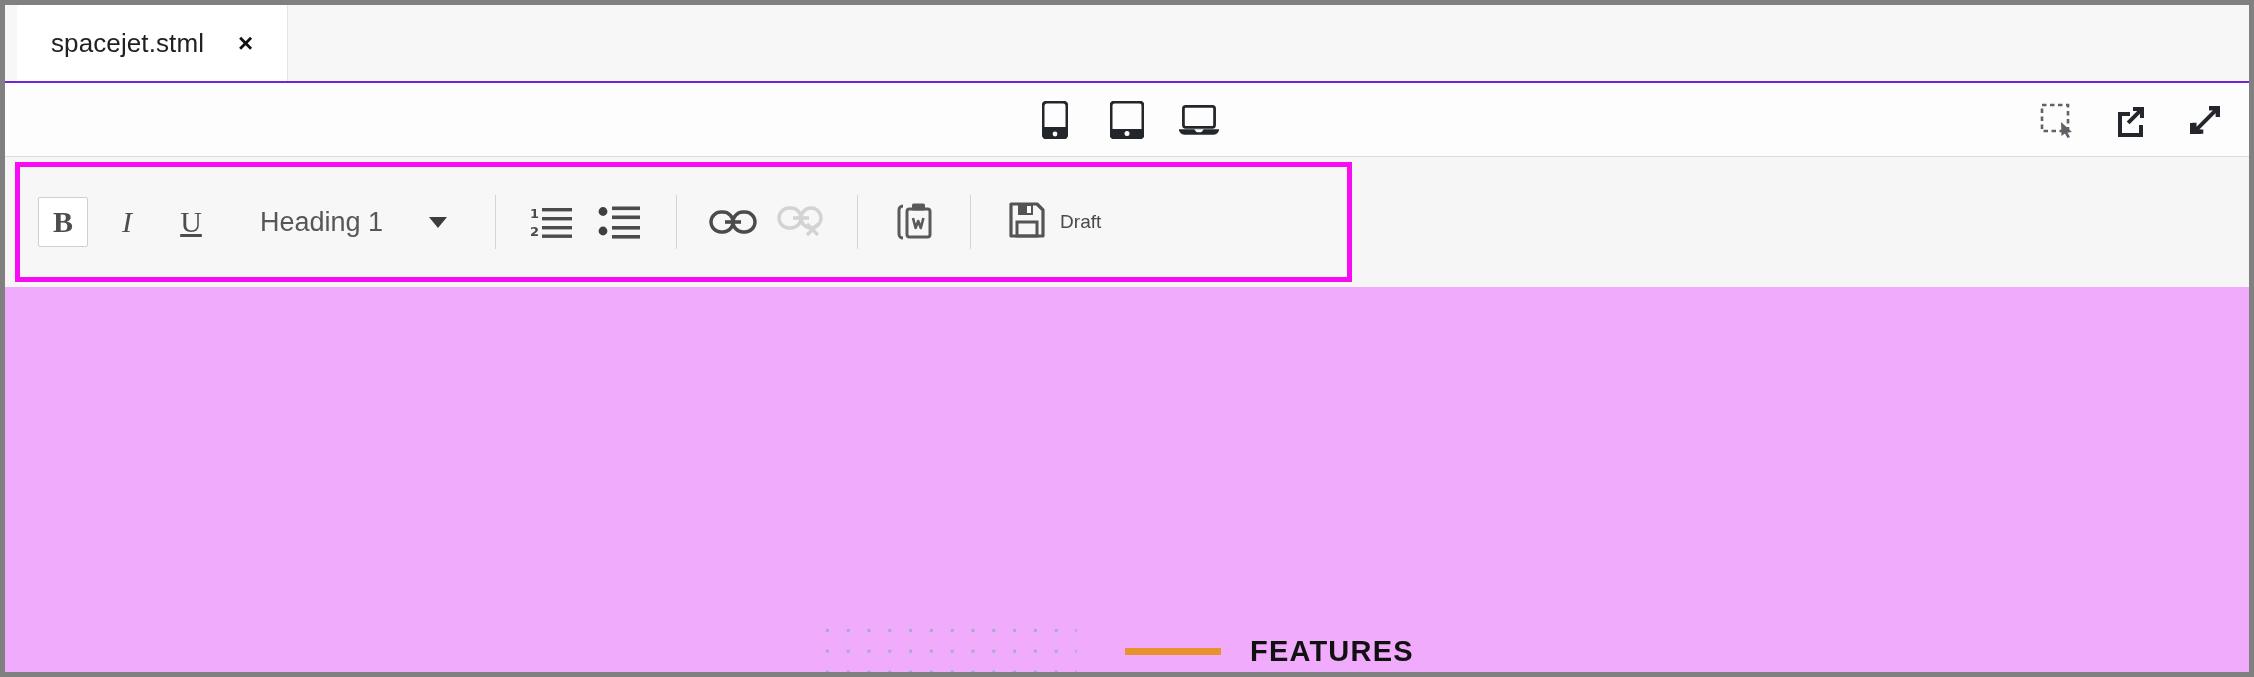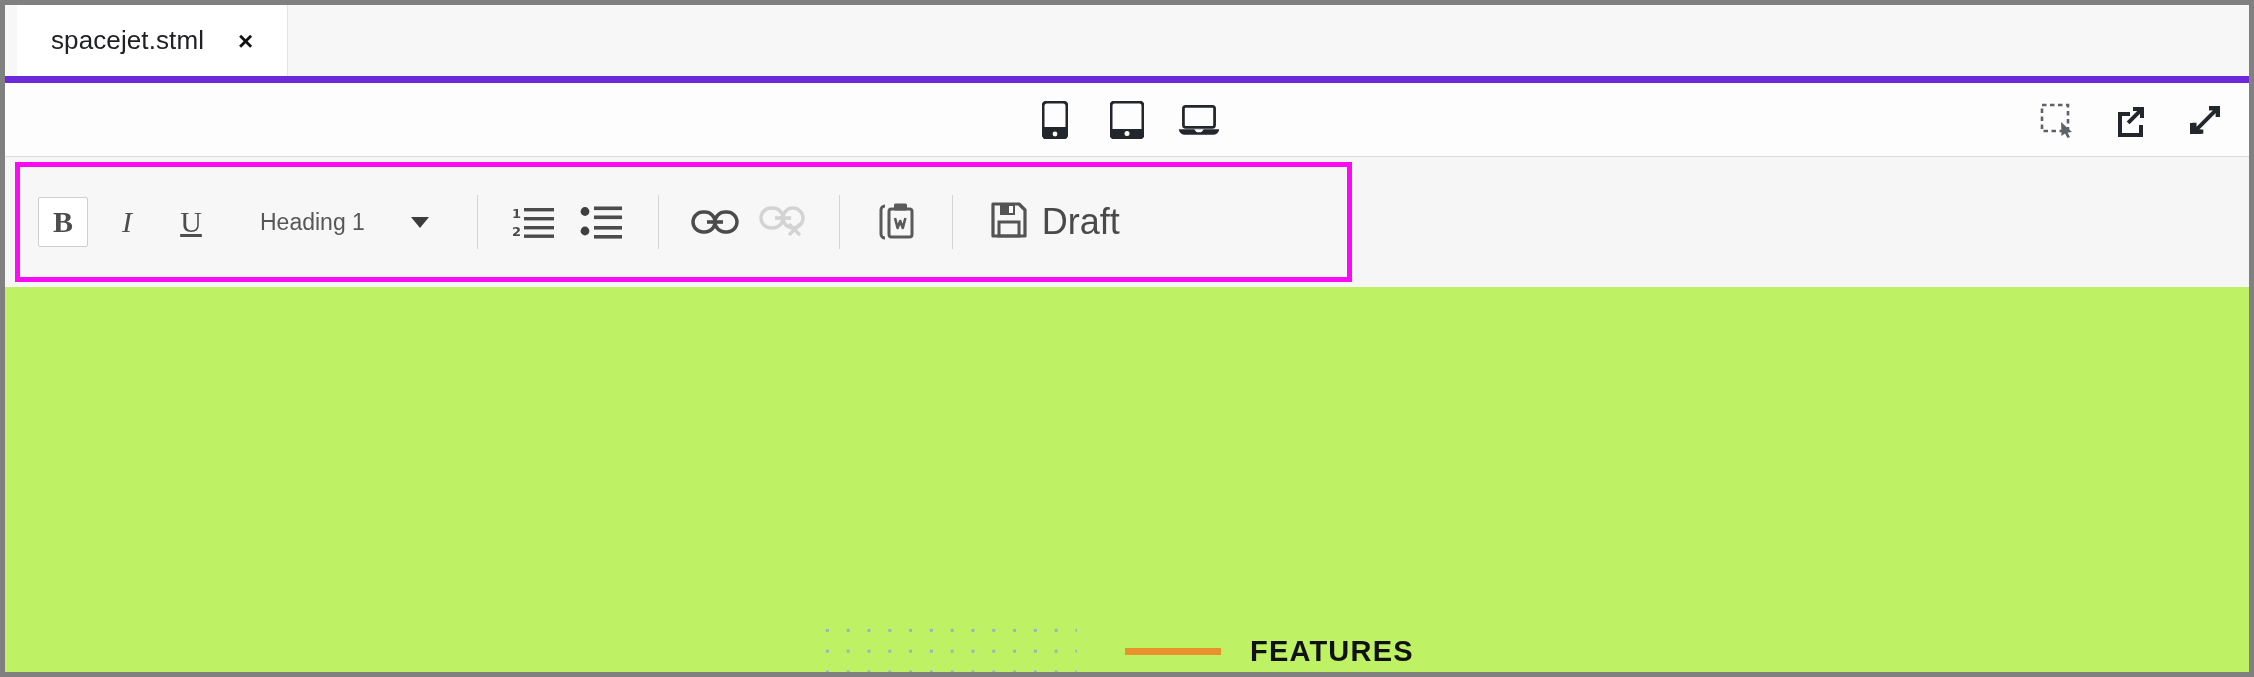--- a/index.html
+++ b/index.html
@@ -20,21 +20,21 @@
     background: #ffffff;
     display: flex;
     flex-direction: column;
   }
 
   
   #tab-strip {
     height: 78px;
     min-height: 78px;
     background: #f7f7f7;
-    border-bottom: 7px solid #6d28d9;
+    border-bottom: 2px solid #6d28d9;
     display: flex;
     align-items: stretch;
     padding-left: 12px;
   }
   .browser-tab {
     background: #ffffff;
     display: flex;
     align-items: center;
     gap: 34px;
     padding: 0 34px 0 34px;
@@ -129,21 +129,21 @@
 
   .style-select {
     display: flex;
     align-items: center;
     gap: 46px;
     margin-left: 30px;
     margin-right: 26px;
     cursor: pointer;
   }
   .style-select-label {
-    font-size: 23px;
+    font-size: 27px;
     color: #575757;
     font-family: "Liberation Sans", sans-serif;
     white-space: nowrap;
   }
   .caret {
     width: 0; height: 0;
     border-left: 9px solid transparent;
     border-right: 9px solid transparent;
     border-top: 11px solid #3c3c3c;
   }
@@ -165,29 +165,29 @@
 
   .action-btn {
     display: flex;
     align-items: center;
     gap: 13px;
     padding: 6px 14px;
     cursor: pointer;
     margin-right: 6px;
   }
   .action-label {
-    font-size: 36px;
+    font-size: 19px;
     color: #4a4a4a;
     white-space: nowrap;
   }
 
   
   #canvas {
     flex: 1;
-    background: #bef264;
+    background: #f0abfc;
     position: relative;
     overflow: hidden;
   }
 
   #dot-pattern {
     position: absolute;
     left: 812px;
     top: 333px;
     width: 260px;
     height: 290px;

